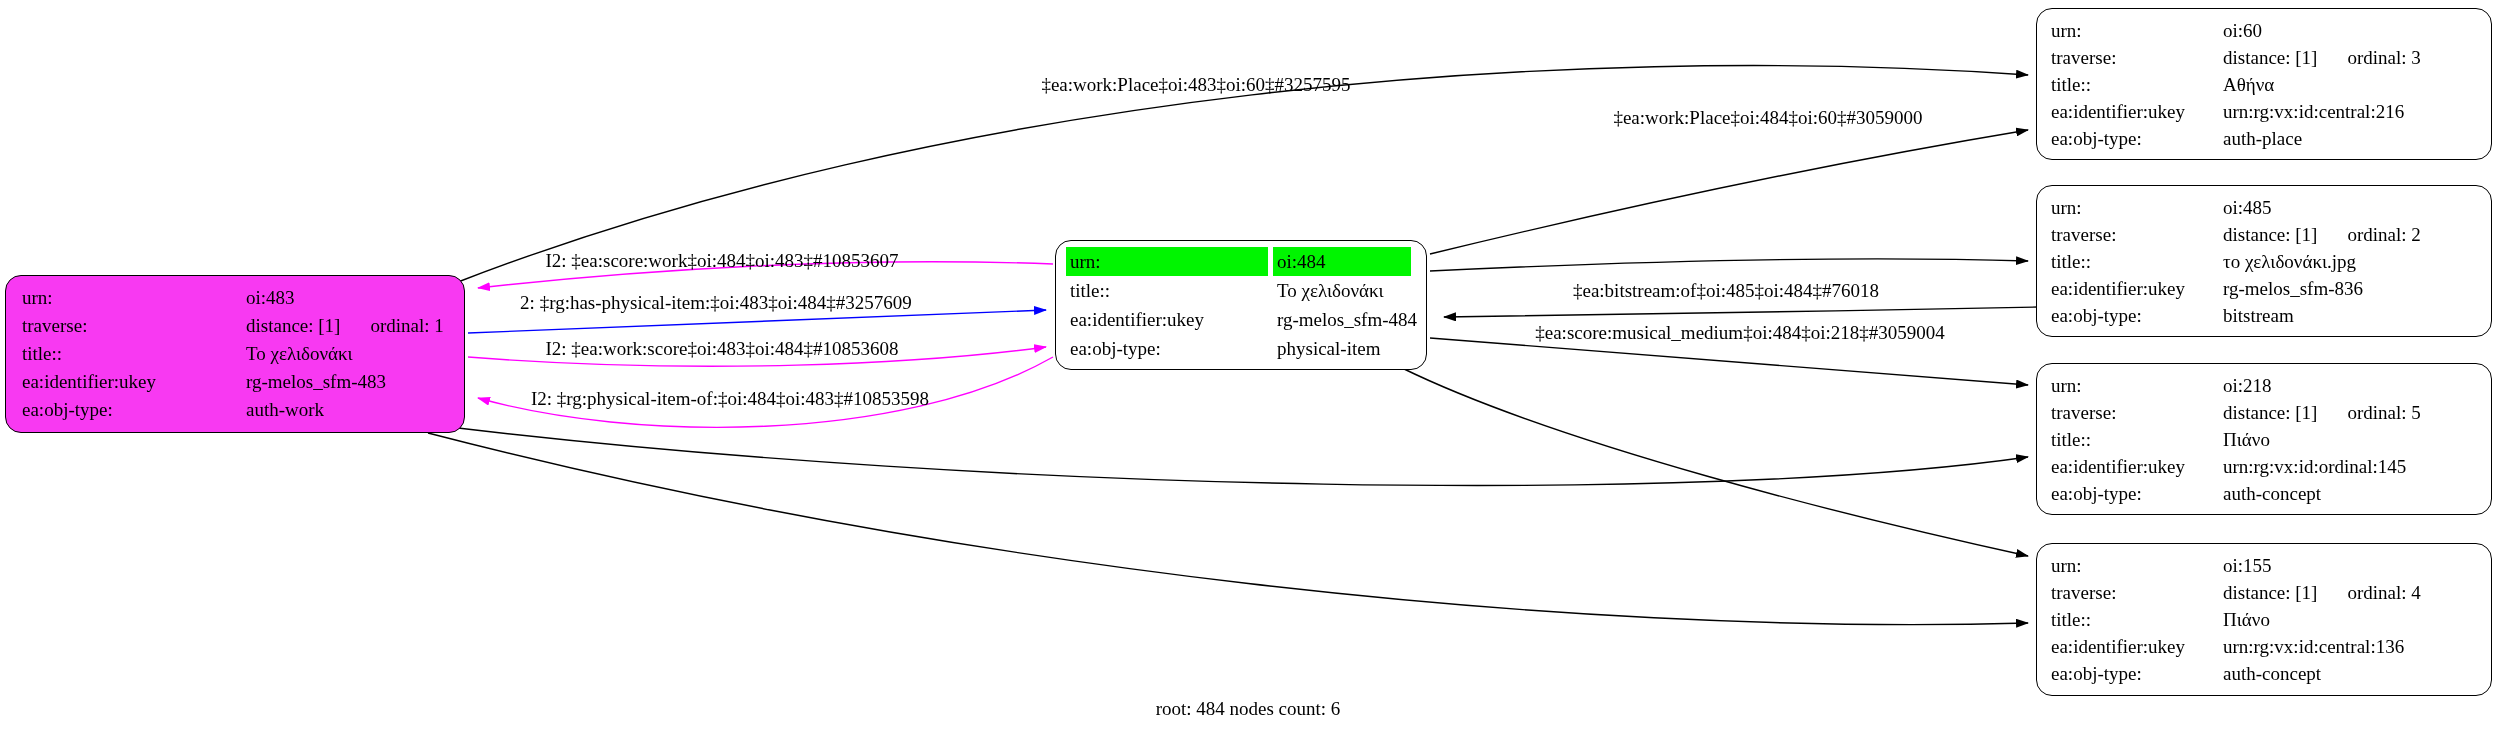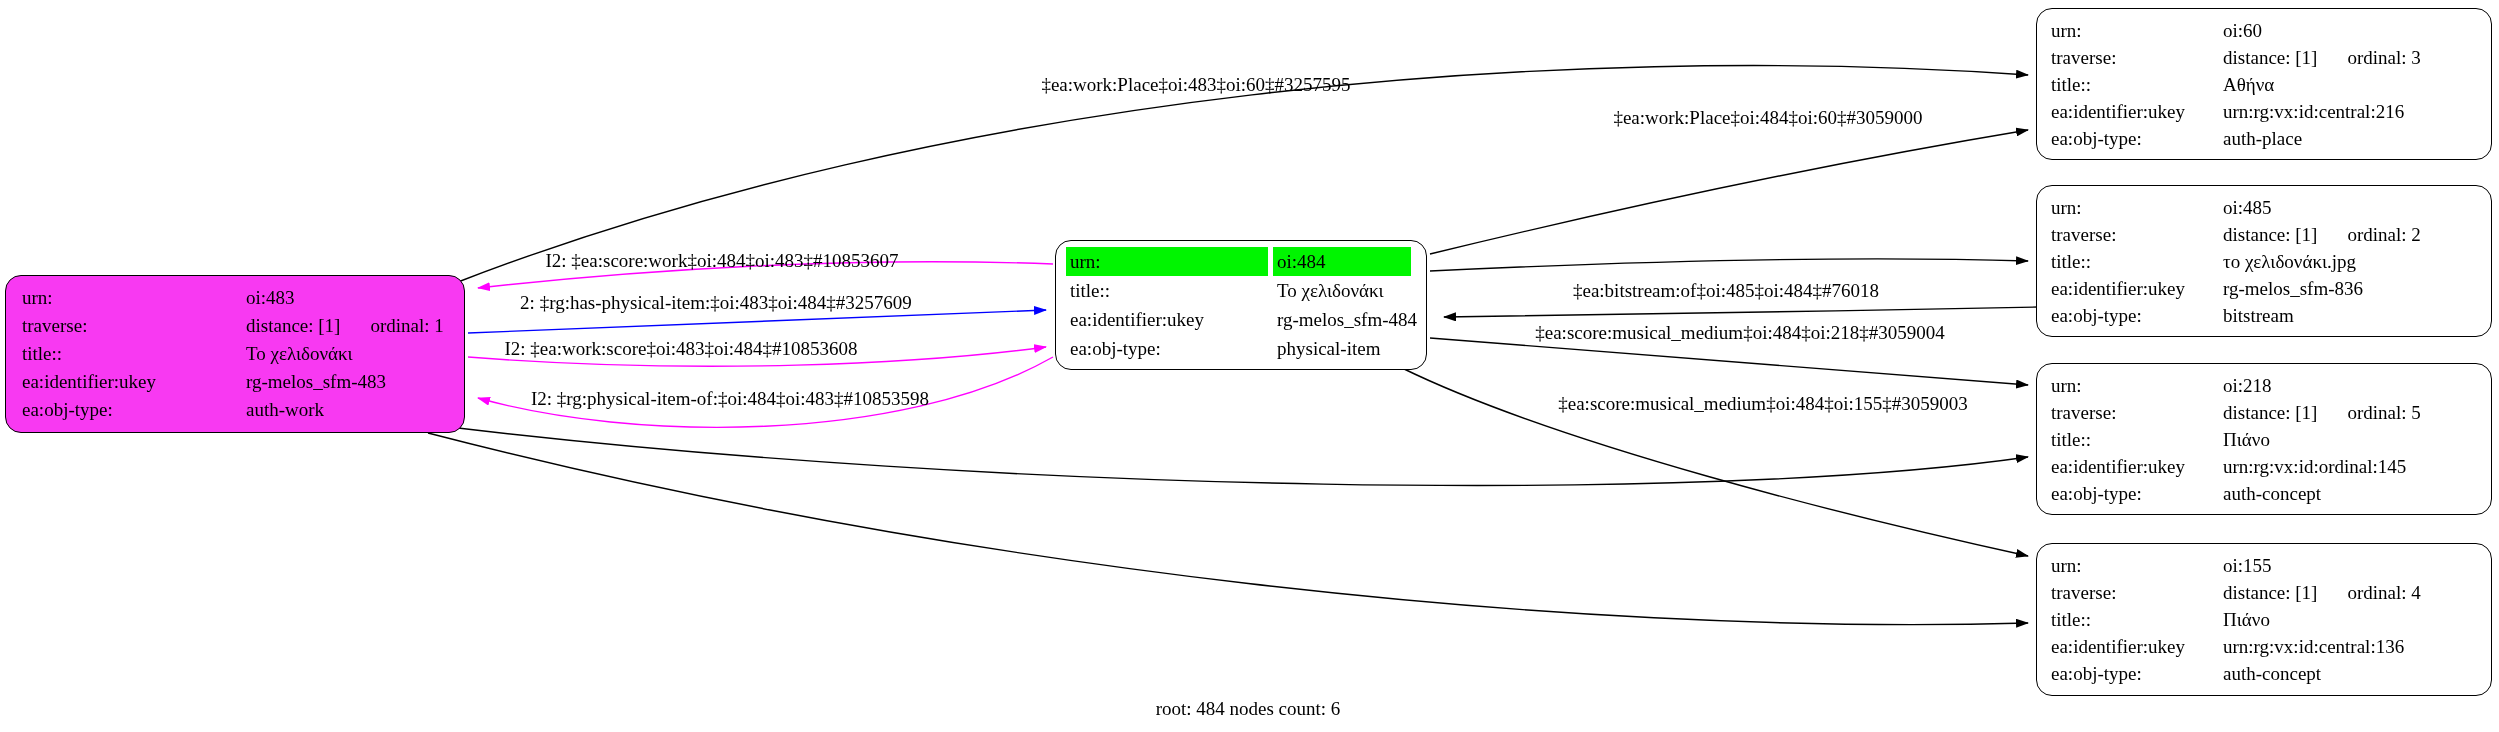--- a/index.html
+++ b/index.html
@@ -217,20 +217,19 @@
     <div class="row">
       <span class="lbl">ea:obj-type:</span>
       <span class="val">auth-concept</span>
     </div>
   </div>
 
   <div class="elabel" style="left:1196px;top:85px">‡ea:work:Place‡oi:483‡oi:60‡#3257595</div>
   <div class="elabel" style="left:1768px;top:118px">‡ea:work:Place‡oi:484‡oi:60‡#3059000</div>
   <div class="elabel" style="left:722px;top:261px">I2: ‡ea:score:work‡oi:484‡oi:483‡#10853607</div>
   <div class="elabel" style="left:716px;top:303px">2: ‡rg:has-physical-item:‡oi:483‡oi:484‡#3257609</div>
-  <div class="elabel" style="left:681px;top:349px">I2: ‡ea:work:score‡oi:483‡oi:484‡#10853608</div>
+  <div class="elabel" style="left:722px;top:349px">I2: ‡ea:work:score‡oi:483‡oi:484‡#10853608</div>
   <div class="elabel" style="left:730px;top:399px">I2: ‡rg:physical-item-of:‡oi:484‡oi:483‡#10853598</div>
   <div class="elabel" style="left:1726px;top:291px">‡ea:bitstream:of‡oi:485‡oi:484‡#76018</div>
   <div class="elabel" style="left:1740px;top:333px">‡ea:score:musical_medium‡oi:484‡oi:218‡#3059004</div>
-  <div class="elabel" style="left:1763px;top:404px">‡ea:score:musical_medium‡oi:484‡oi:155‡#3059003</div>
 
   <div class="footer" style="left:1248px;top:709px">root: 484 nodes count: 6</div>
 </div>
 
 </body></html>

